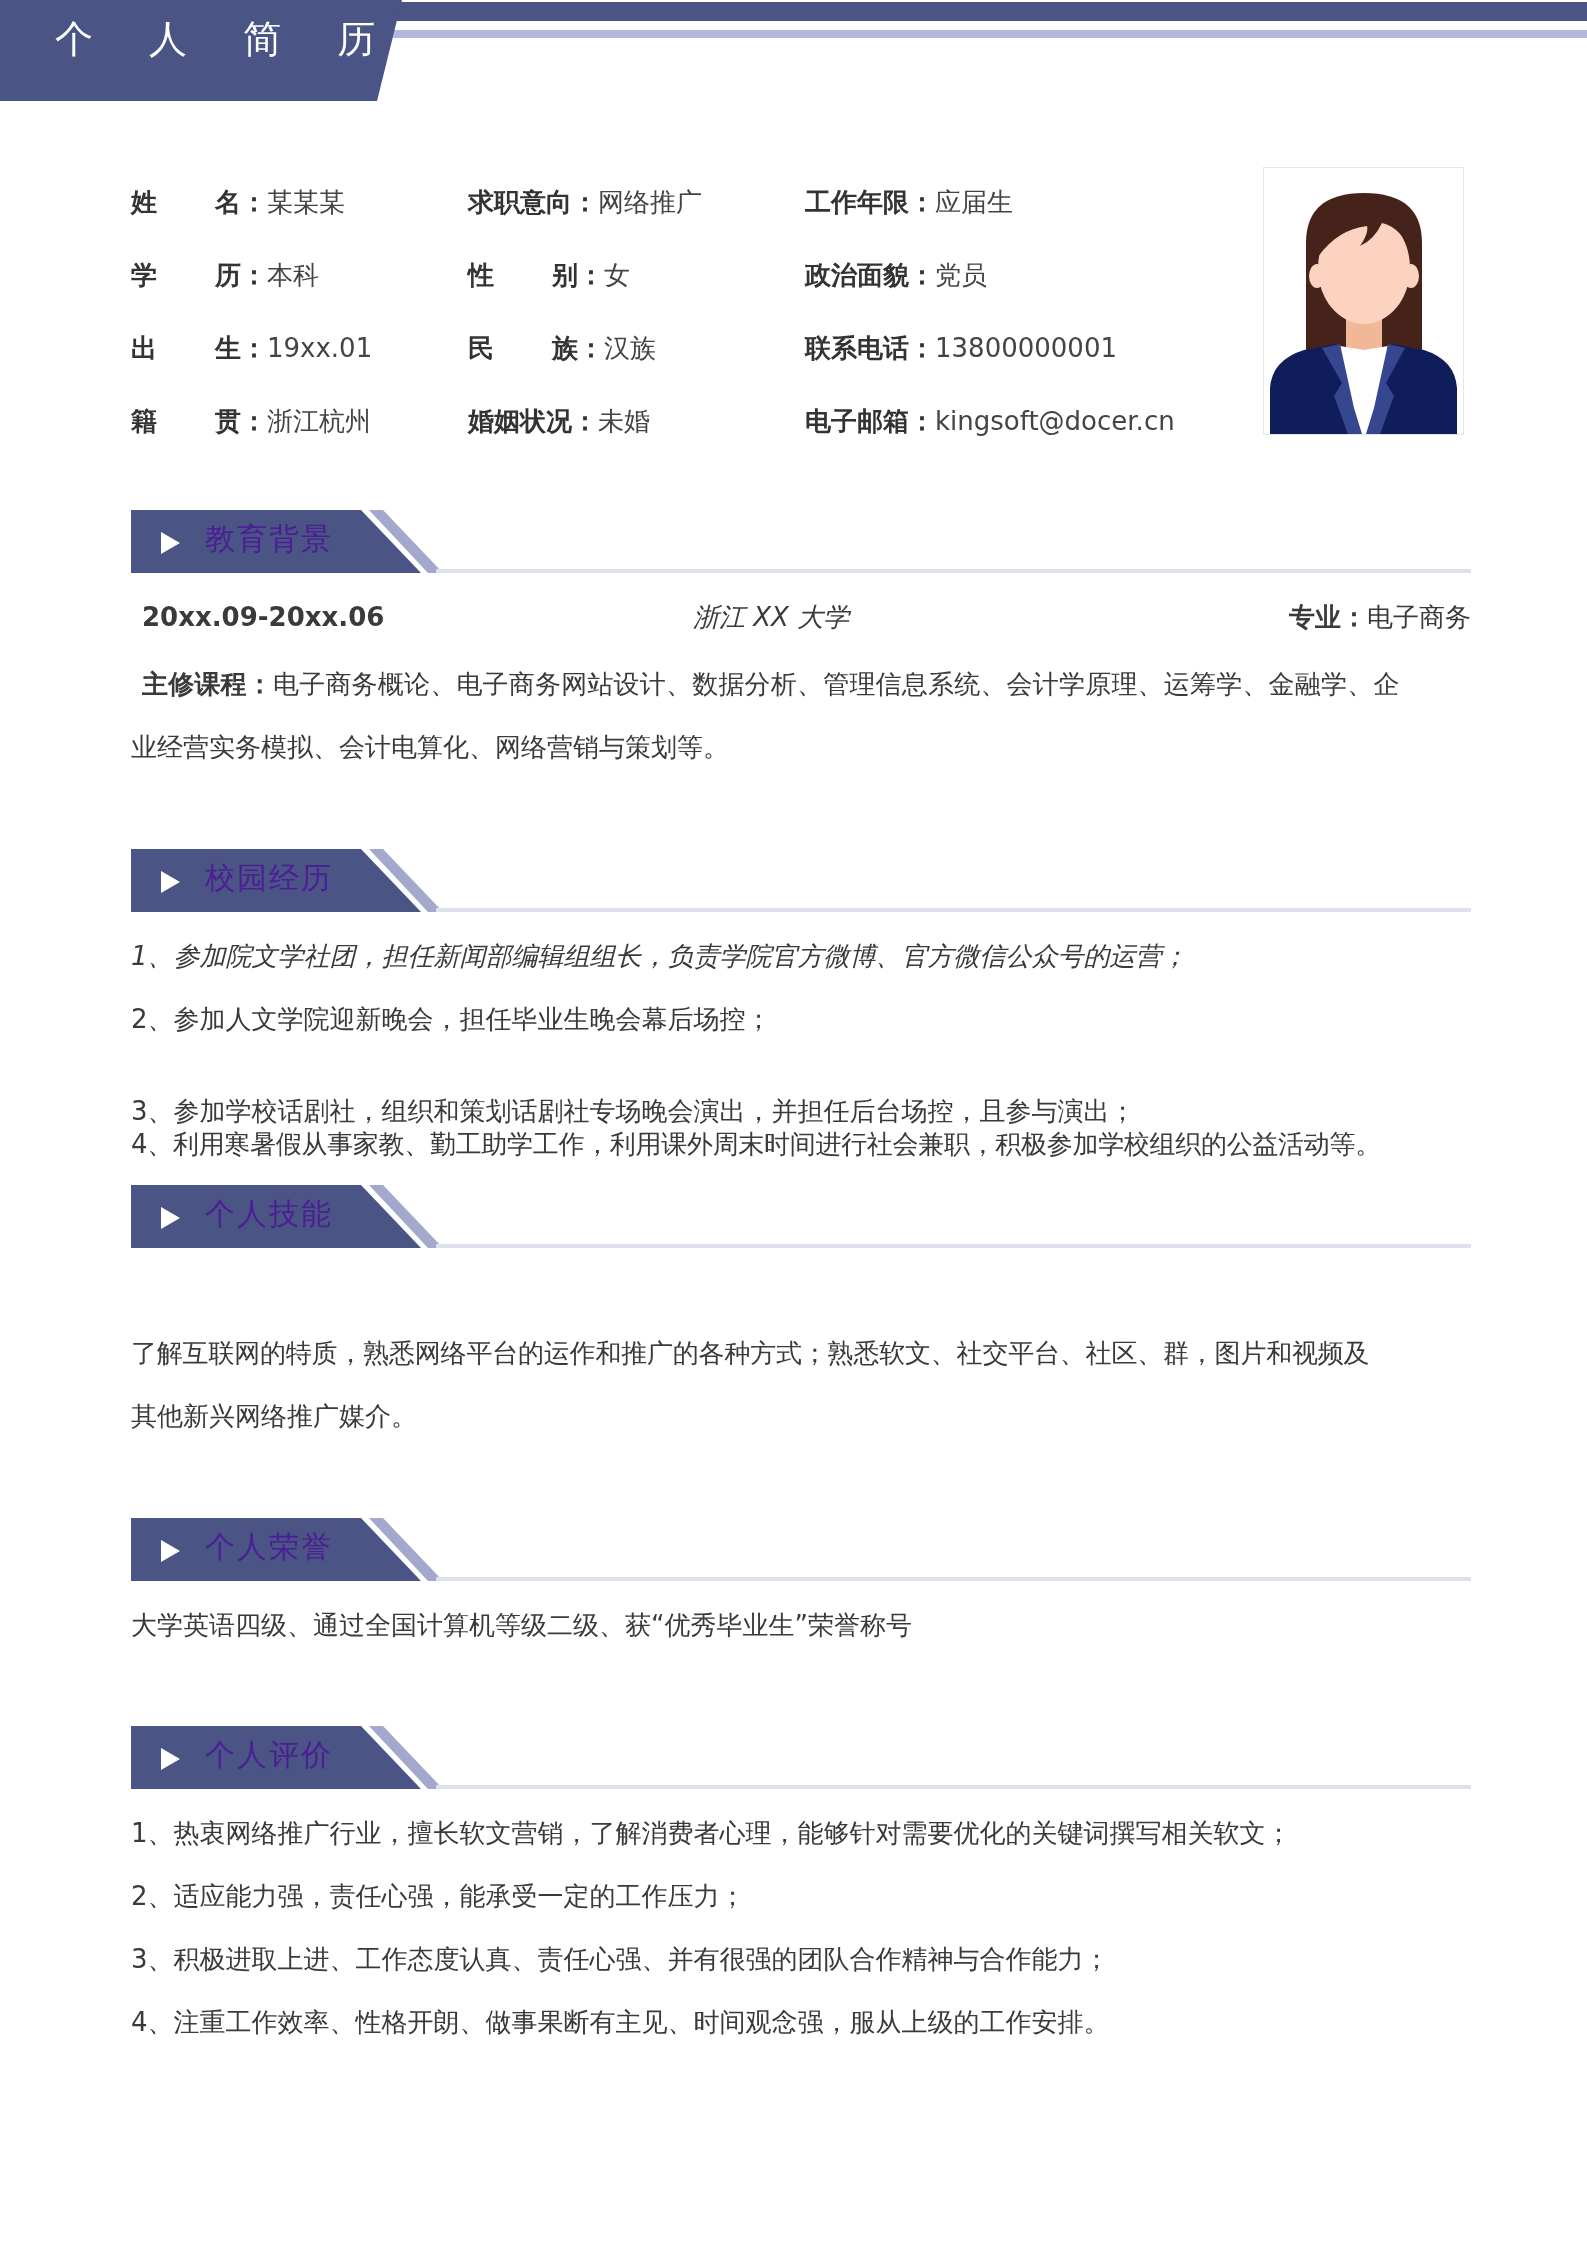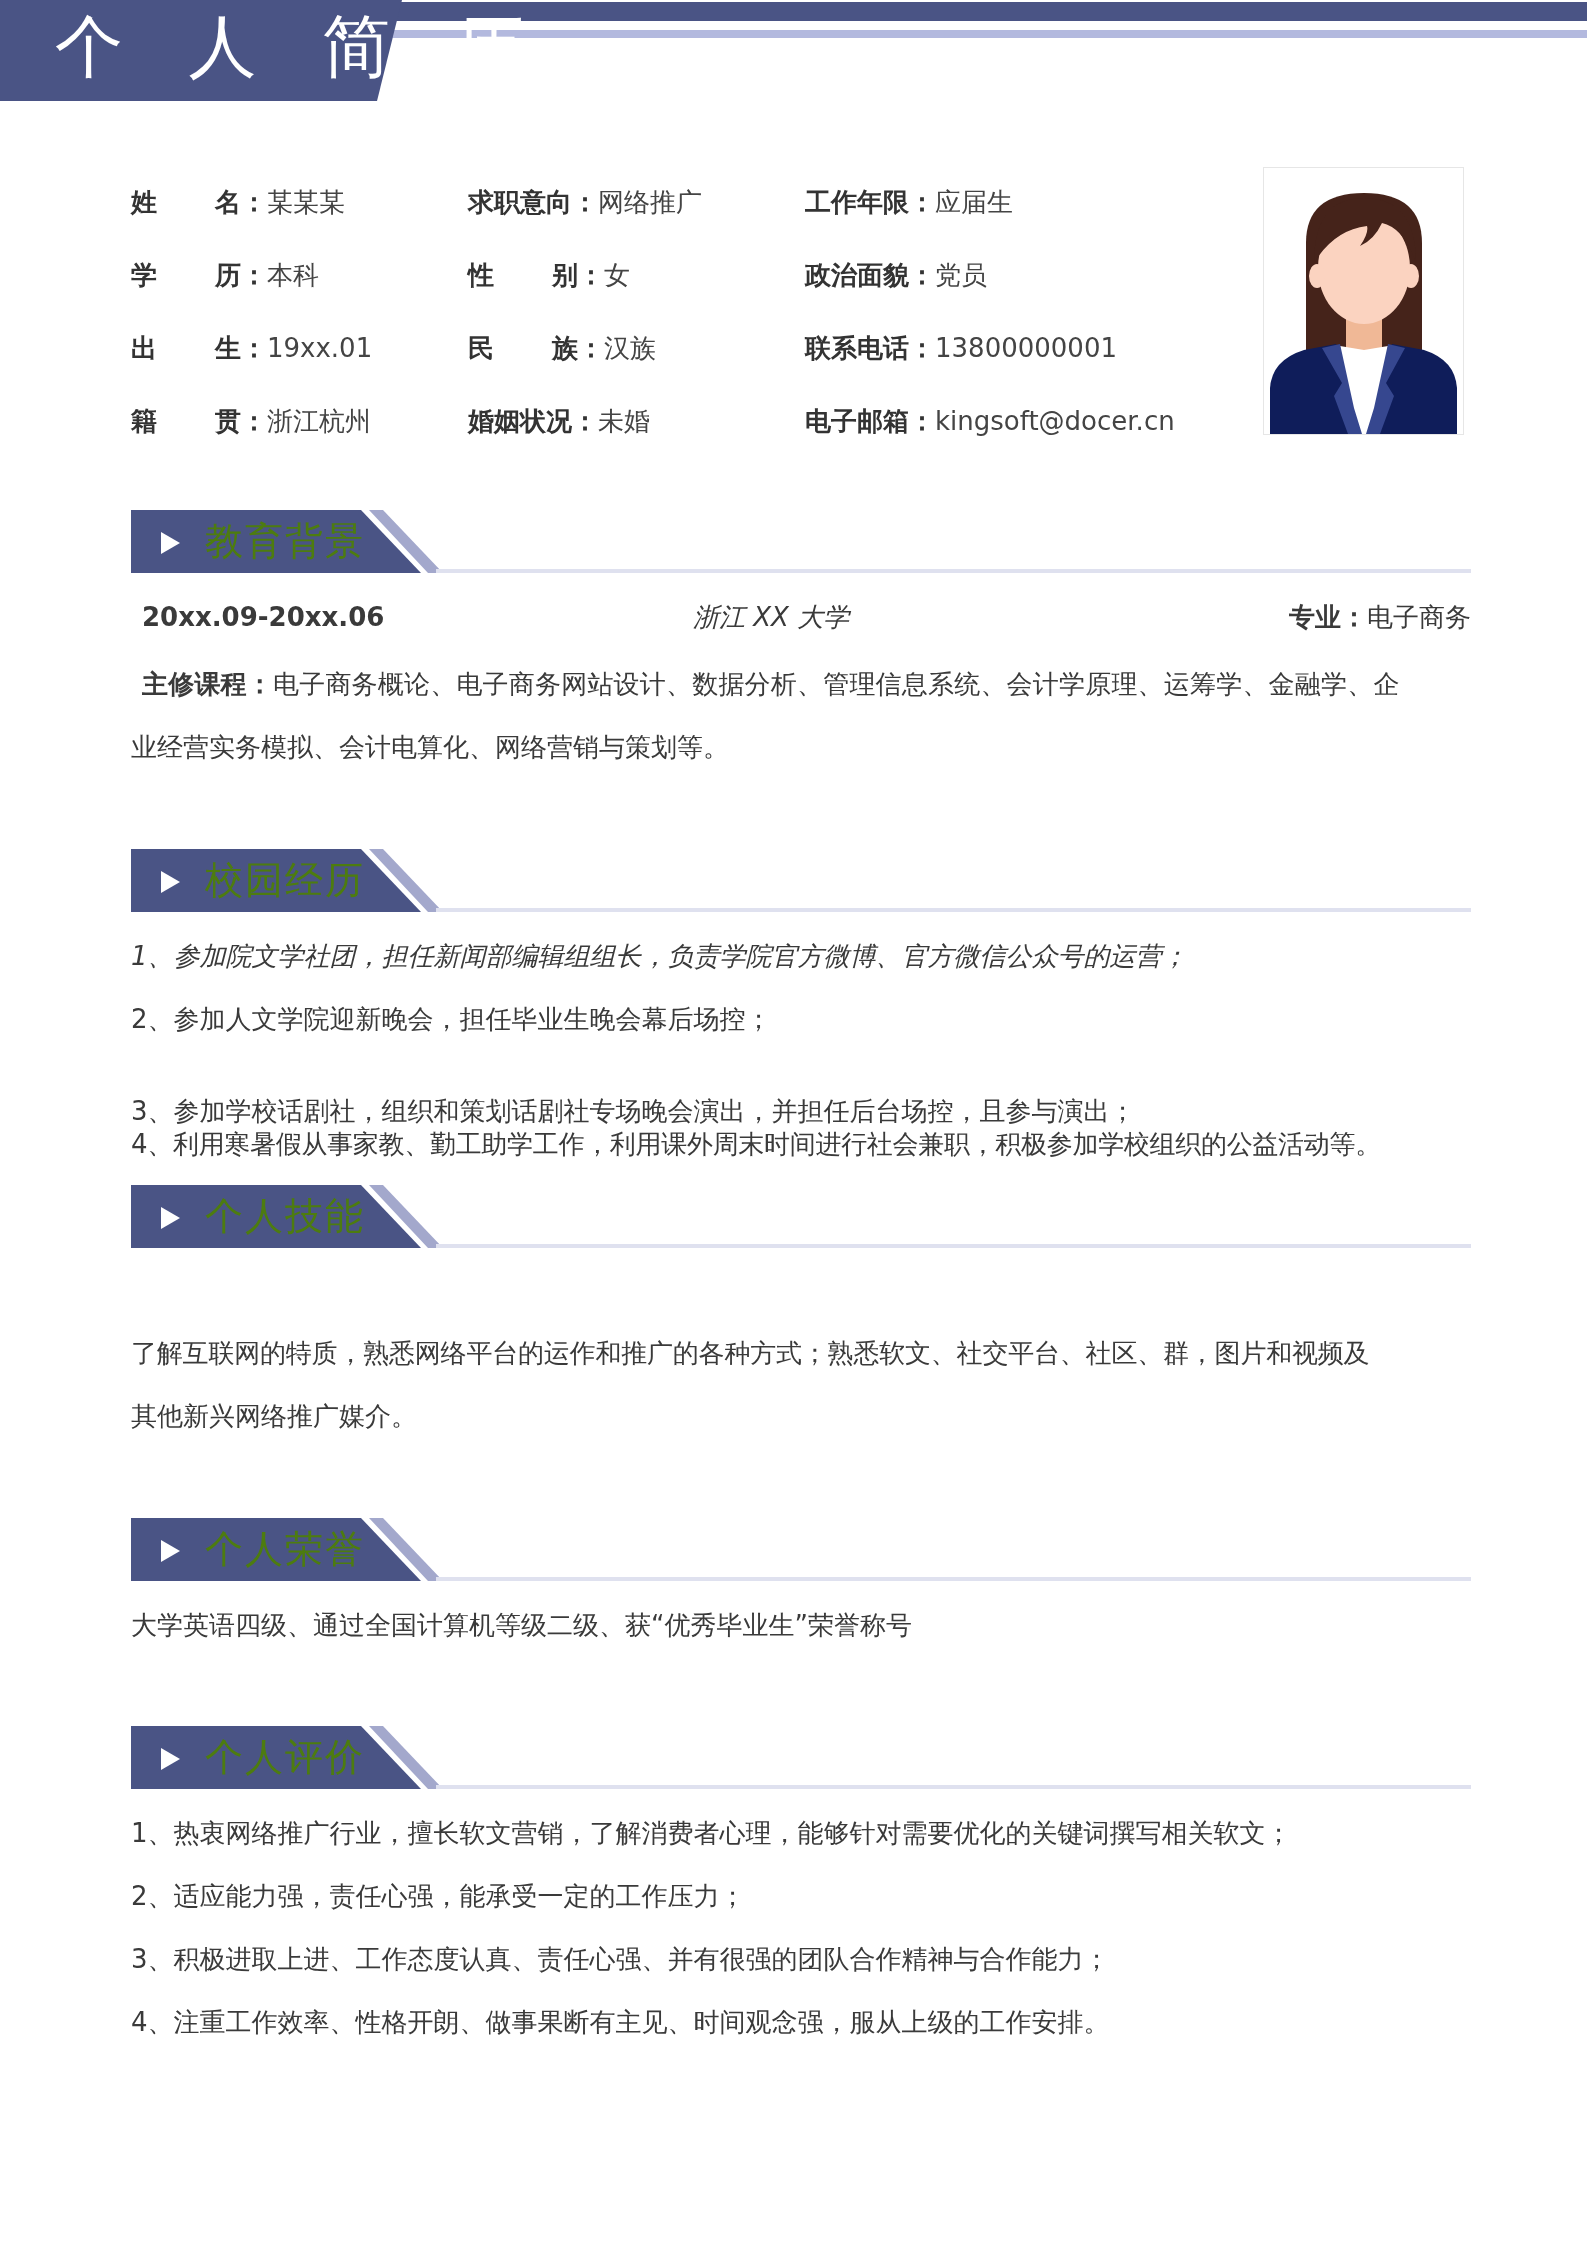--- a/index.html
+++ b/index.html
@@ -5,21 +5,21 @@
   html, body { margin: 0; padding: 0; background: #ffffff; }
   body { width: 1587px; height: 2245px; position: relative; overflow: hidden;
          font-family: "DejaVu Sans", "Liberation Sans", sans-serif; color: #3a3a3a; }
   .abs { position: absolute; }
 
   
   .hdr-block { left: 0; top: 0; width: 402px; height: 101px; background: #4a5485;
                clip-path: polygon(0 0, 402px 0, 377px 101px, 0 101px); }
   .hdr-bar-dark { left: 390px; top: 2px; width: 1197px; height: 19px; background: #4a5485; }
   .hdr-bar-light { left: 385px; top: 30px; width: 1202px; height: 8px; background: #b3b9de; }
-  .hdr-title { left: 55px; top: 12px; height: 70px; line-height: 70px; font-size: 68px;
+  .hdr-title { left: 55px; top: 4px; height: 70px; line-height: 70px; font-size: 38px;
                color: #ffffff; letter-spacing: 22px; font-family: "DejaVu Serif", "Liberation Serif", serif; }
 
   
   .info-row { font-size: 26px; height: 36px; line-height: 36px; white-space: nowrap; }
   .lbl { font-weight: bold; color: #333; }
   .val { color: #444; }
 
   
   .photo { left: 1263px; top: 167px; width: 199px; height: 266px; border: 1px solid #e6e6e6;
            background: #fff; overflow: hidden; }
@@ -28,22 +28,22 @@
   .sec { left: 131px; width: 1340px; height: 64px; }
   .sec-dark { position: absolute; left: 0; top: 0; width: 290px; height: 63px; background: #4a5485;
               clip-path: polygon(0 0, 230px 0, 290px 63px, 0 63px); }
   .sec-light { position: absolute; left: 0; top: 0; width: 312px; height: 63px; background: #a3a8cc;
                clip-path: polygon(238px 0, 252px 0, 312px 63px, 297px 63px); }
   .sec-line { position: absolute; left: 305px; top: 59px; width: 1035px; height: 4px; background: #dfe1ef; }
   .sec-arrow { position: absolute; left: 30px; top: 22px; width: 0; height: 0;
                border-top: 11px solid transparent; border-bottom: 11px solid transparent;
                border-left: 19px solid #ffffff; }
   .sec-title { position: absolute; left: 74px; top: 8px; height: 46px; line-height: 46px;
-               font-size: 38px; color: #4d7c0f; letter-spacing: 2px;
-               font-family: Liberation Serif, serif; }
+               font-size: 30px; color: #4c1d95; letter-spacing: 2px;
+               font-family: Liberation Mono, monospace; }
 
   .line { left: 131px; width: 1342px; font-size: 26px; height: 36px; line-height: 36px;
           white-space: nowrap; color: #3a3a3a; }
   .bold { font-weight: bold; margin-left: 11px; }
 </style>
 </head>
 <body>
 
 <div class="abs hdr-bar-dark"></div>
 <div class="abs hdr-bar-light"></div>

